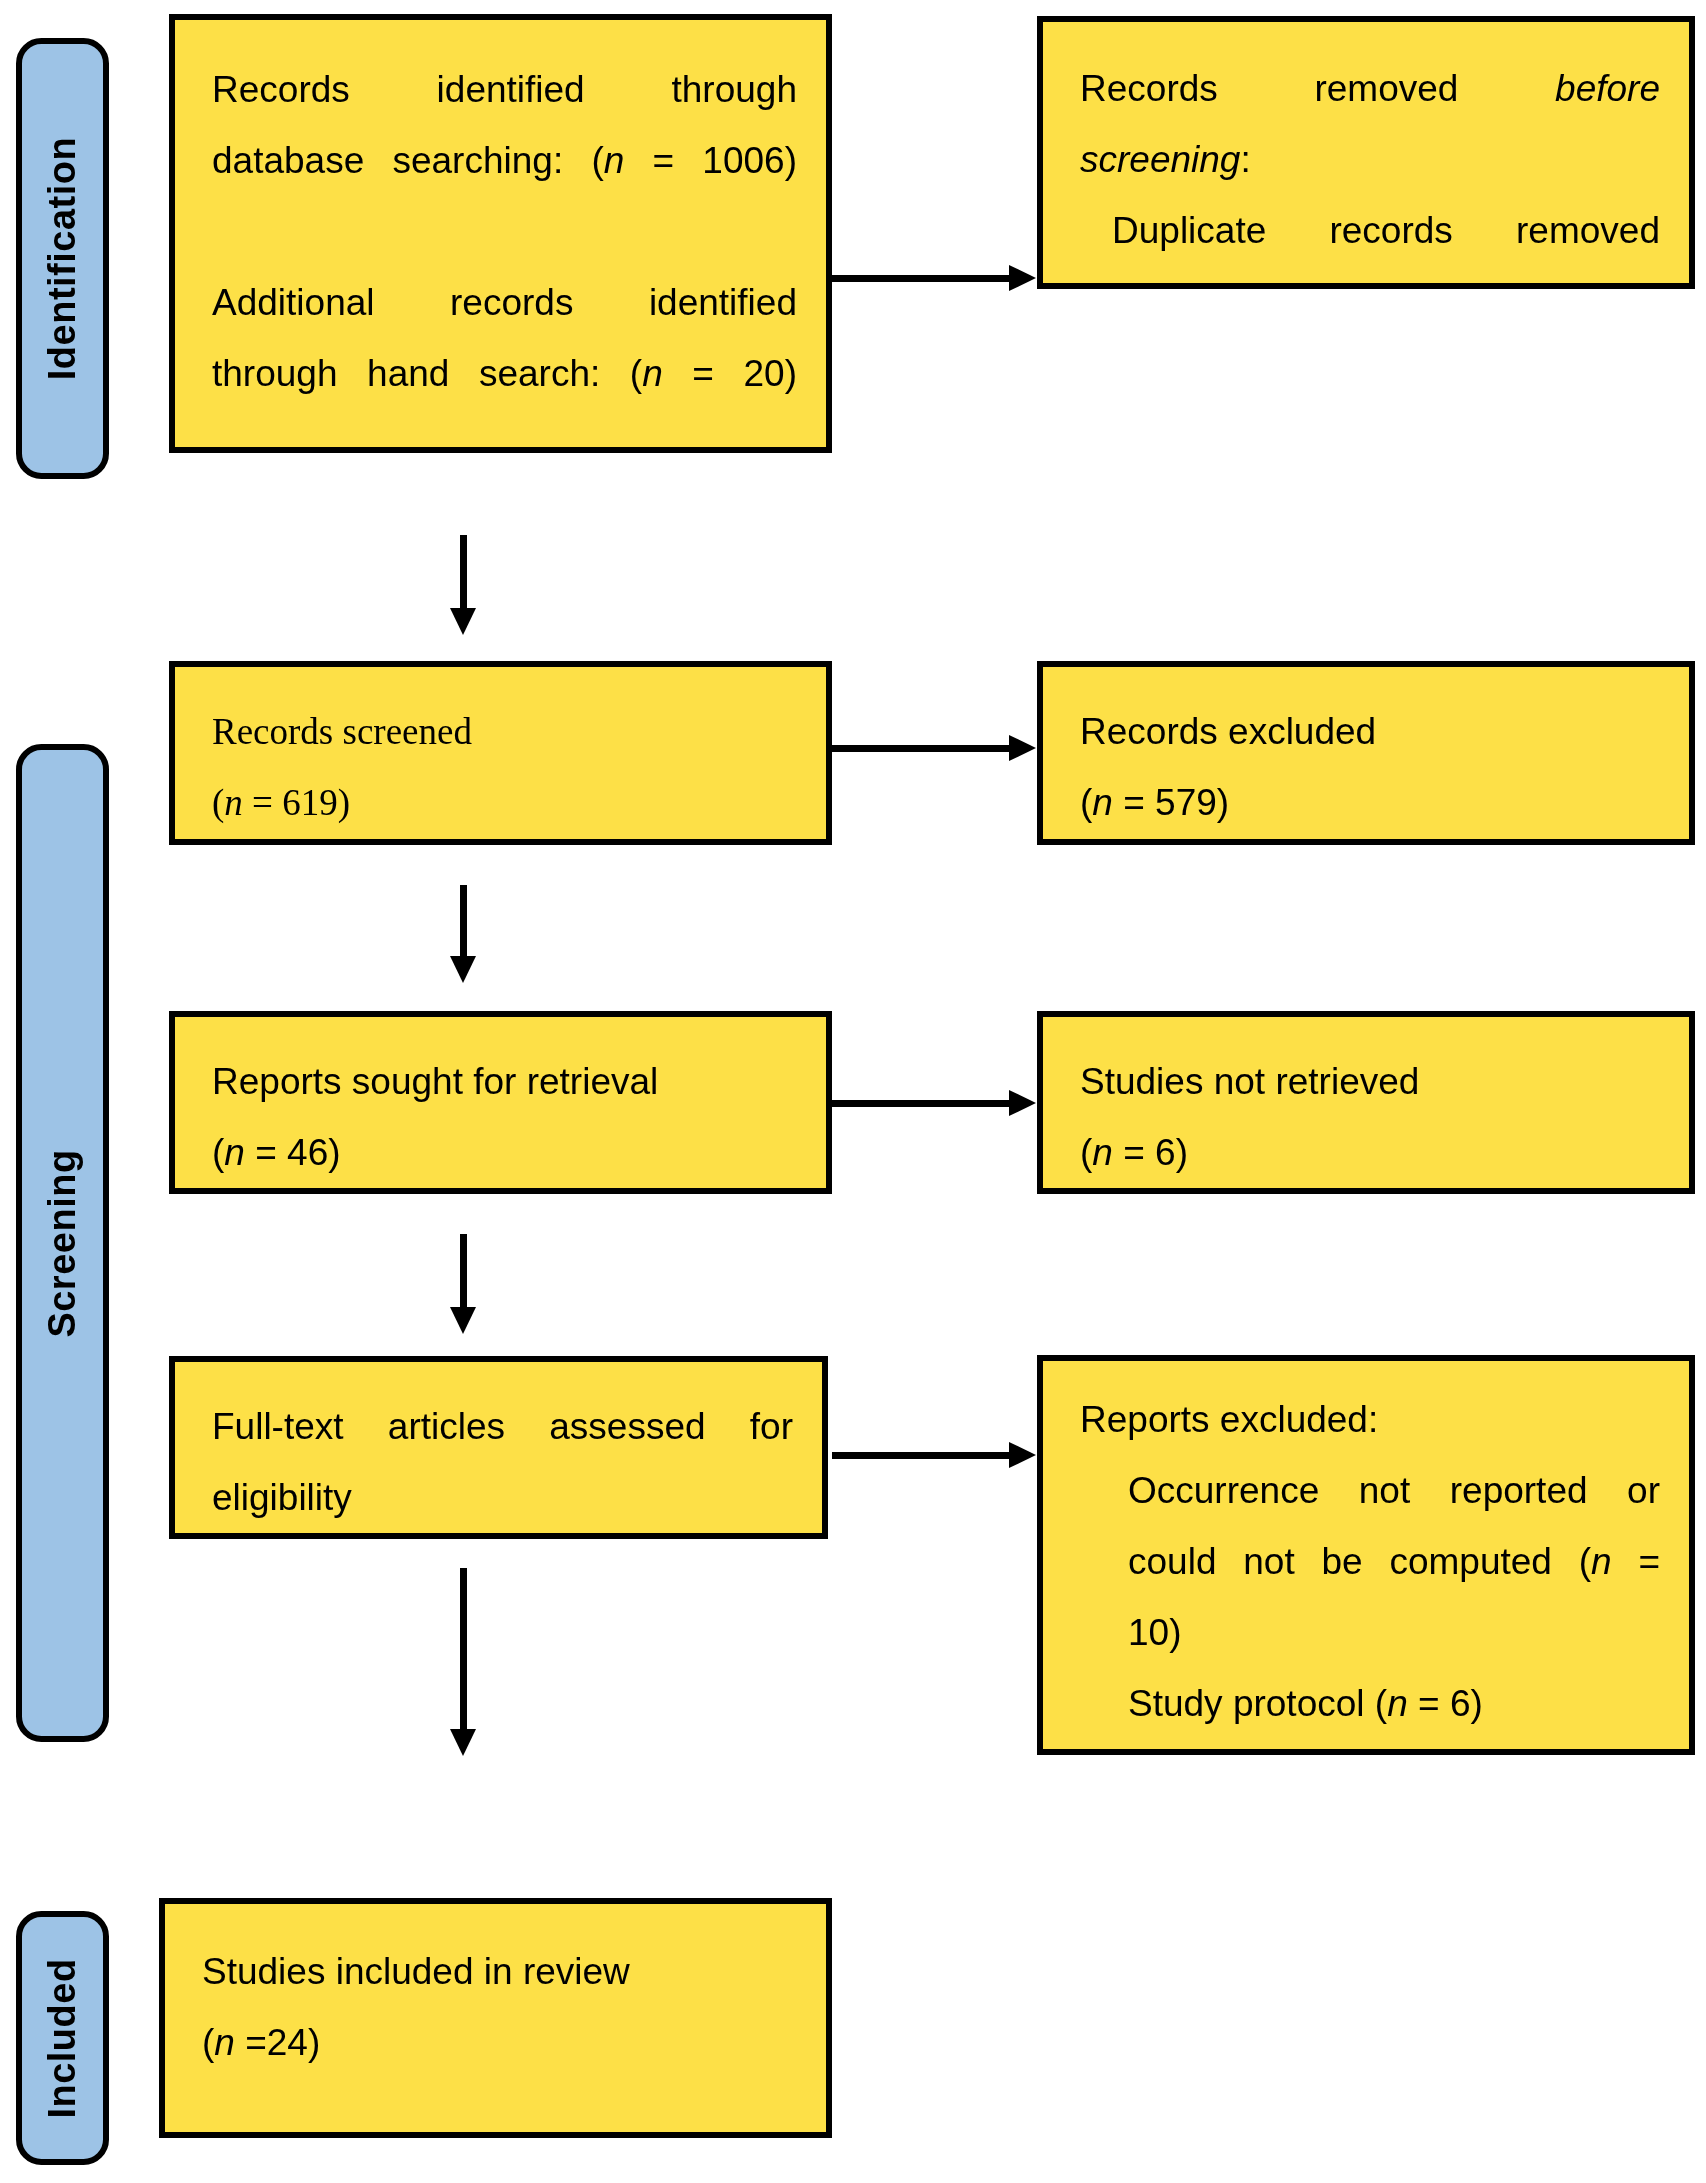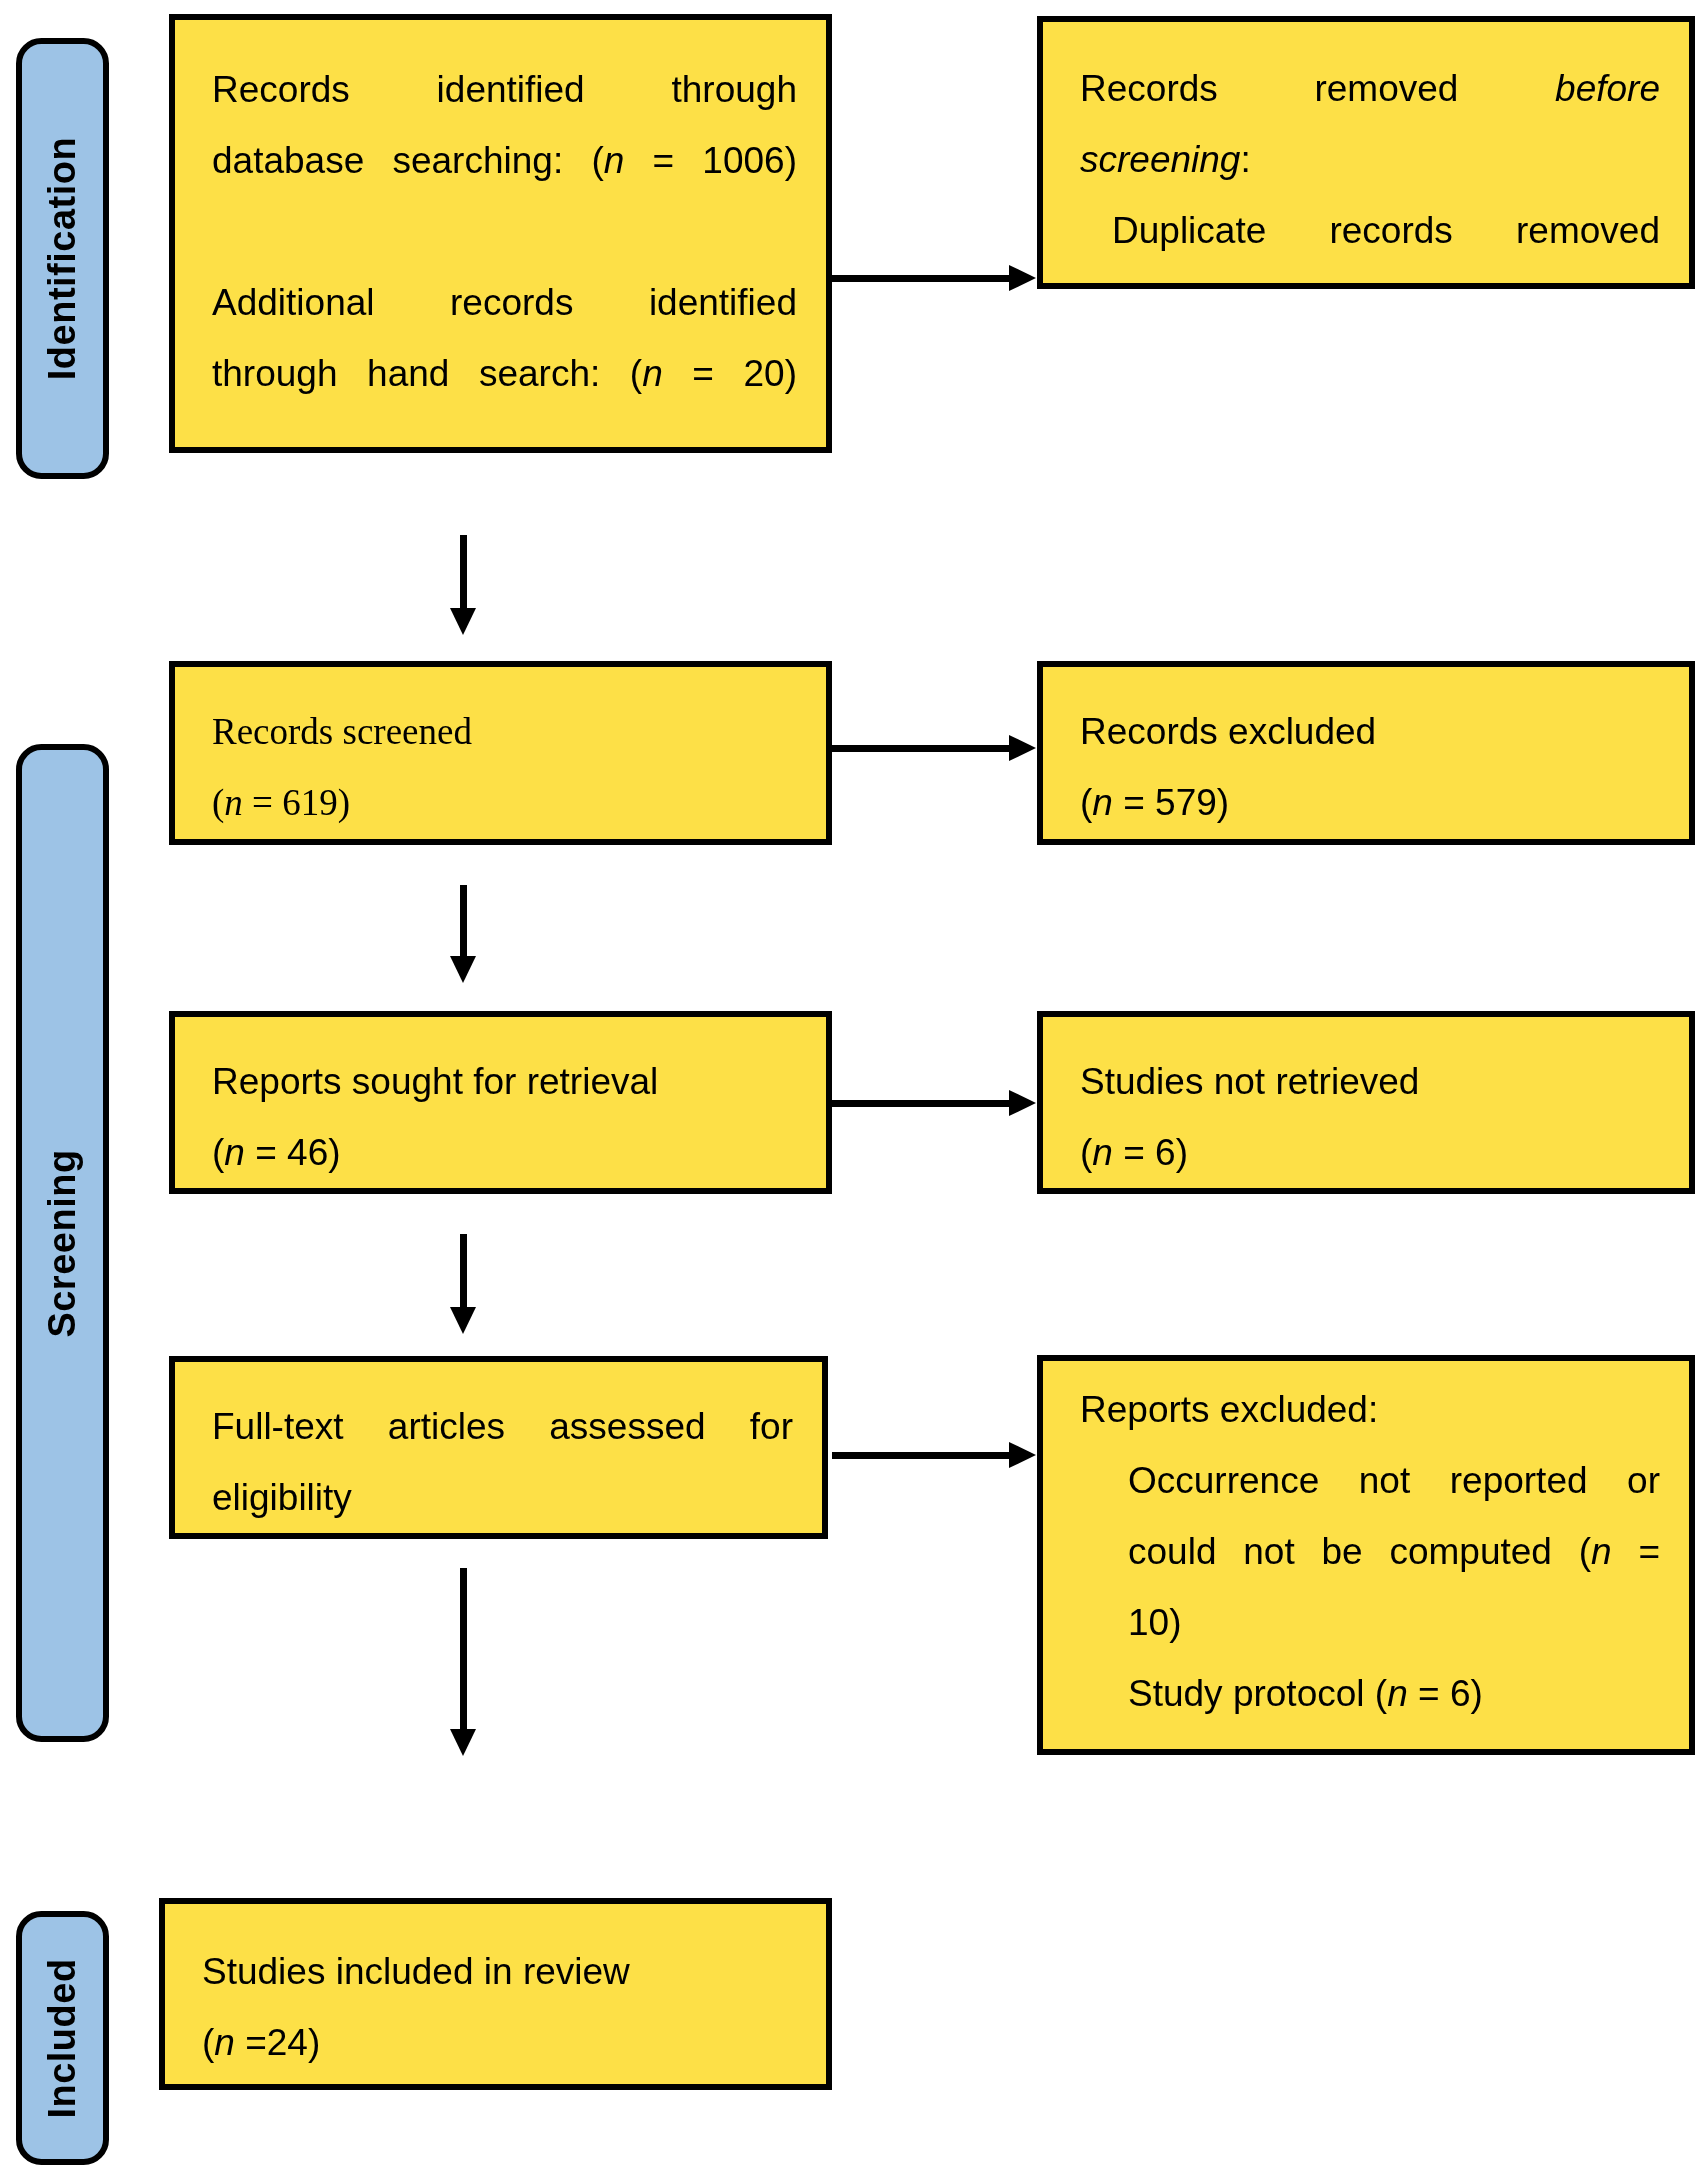--- a/index.html
+++ b/index.html
@@ -45,22 +45,22 @@
   .box .line.sp{height:71px;}
   .it{font-style:italic;}
   
   #box-records-identified{left:169px;top:14.3px;width:663px;height:439px;padding:34px 29px 0 37px;}
   #box-records-removed{left:1037px;top:16px;width:658px;height:273px;padding:31px 29px 0 37px;}
   #box-records-screened{left:169px;top:661px;width:663px;height:184px;padding:29px 29px 0 37px;font-family:Liberation Serif, serif;}
   #box-records-excluded{left:1037px;top:661px;width:658px;height:184px;padding:29px 29px 0 37px;}
   #box-reports-sought{left:169px;top:1011px;width:663px;height:183px;padding:29px 29px 0 37px;}
   #box-reports-not-retrieved{left:1037px;top:1011px;width:658px;height:183px;padding:29px 29px 0 37px;}
   #box-fulltext-assessed{left:169px;top:1356px;width:659px;height:183px;padding:29px 29px 0 37px;}
-  #box-reports-excluded{left:1037px;top:1355px;width:658px;height:400px;padding:13px 29px 0 37px;}
-  #box-studies-included{left:159px;top:1898px;width:673px;height:192px;padding:32px 29px 0 37px;}
+  #box-reports-excluded{left:1037px;top:1355px;width:658px;height:400px;padding:23px 29px 0 37px;}
+  #box-studies-included{left:159px;top:1898px;width:673px;height:240px;padding:32px 29px 0 37px;}
   
   .arrow{position:absolute;left:0;top:0;width:100%;height:100%;pointer-events:none;}
   .shaft{position:absolute;background:#000;}
   .head-right{
     position:absolute;width:0;height:0;
     border-top:13.8px solid transparent;
     border-bottom:13.8px solid transparent;
     border-left:27.5px solid #000;
   }
   .head-down{

